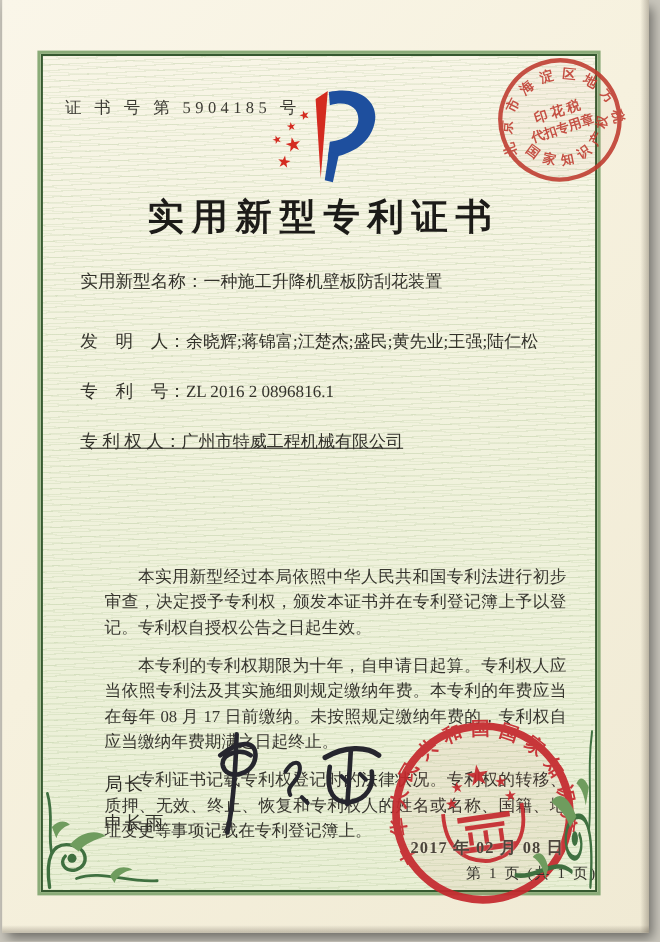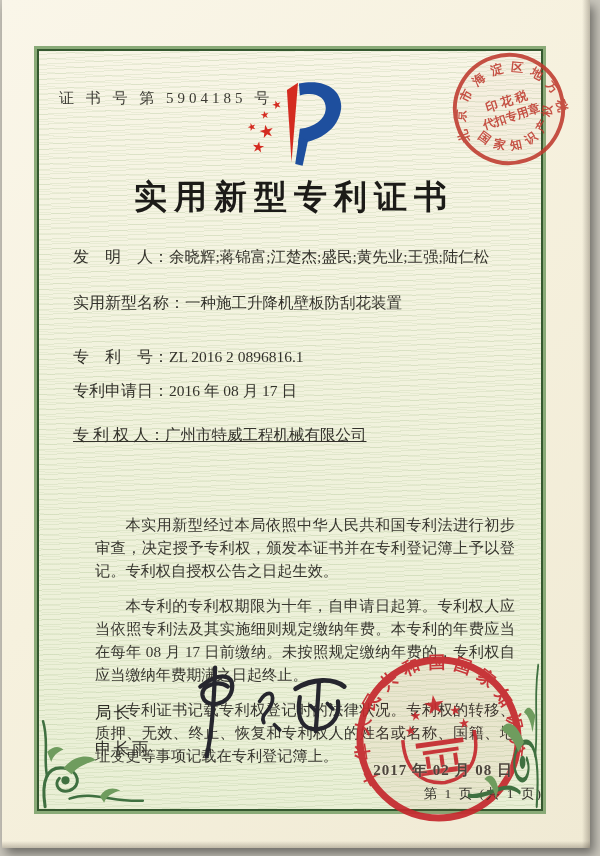--- a/index.html
+++ b/index.html
@@ -41,21 +41,21 @@
     text-align:center; font-size:33px; font-weight:bold;
     letter-spacing:7px; color:#1c1b18;
   }
 
   .fields { position:absolute; left:36px; top:198px; width:460px; }
   .field-row { font-size:16px; color:#33322b; line-height:20px; }
   .field-row .lbl { white-space:pre; }
   .field-row .val { font-size:15.5px; }
   .fr-0 { margin-bottom:34px; }
   .fr-1 { margin-bottom:26px; }
-  .fr-2 { margin-bottom:14px; }
+  .fr-2 { margin-bottom:25px; }
   .fr-3 { margin-bottom:24px; }
   .fr-4 { margin-bottom:9px;text-decoration:underline; }
 
   .body-text {
     position:absolute; left:46px; top:452px; width:444px;
     font-size:15.2px; line-height:23px; color:#37362f;
     text-align:justify;
   }
   .body-text p { text-indent:2em; margin:12px; }
 
@@ -105,31 +105,28 @@
         <use href="#star5" transform="translate(22,72) scale(0.72) rotate(8)"></use>
       </g>
       <path d="M53,10 L65,2 L58,88 Z" fill="#d42b20"></path>
       <path d="M66,3 C98,-4 116,14 111,34 C106,56 84,66 65,68 L67,52 C83,50 94,42 95,31 C96,18 84,11 67,16 Z" fill="#1e4f9e"></path>
       <path d="M66,62 L76,64 L70,92 L62,90 Z" fill="#1e4f9e"></path>
     </svg>
 
     <div class="title">实用新型专利证书</div>
 
     <div class="fields">
+      <div class="field-row fr-0">
+        <span class="lbl">实用新型名称：</span><span class="val">一种施工升降机壁板防刮花装置</span>
+      </div>
       <div class="field-row fr-1">
         <span class="lbl">发　明　人：</span><span class="val">余晓辉;蒋锦富;江楚杰;盛民;黄先业;王强;陆仁松</span>
       </div>
-      <div class="field-row fr-0">
-        <span class="lbl">实用新型名称：</span><span class="val">一种施工升降机壁板防刮花装置</span>
-      </div>
       <div class="field-row fr-2">
         <span class="lbl">专　利　号：</span><span class="val">ZL 2016 2 0896816.1</span>
-      </div>
-      <div class="field-row fr-3">
-        <span class="lbl">专利申请日：</span><span class="val">2016 年 08 月 17 日</span>
       </div>
       <div class="field-row fr-4">
         <span class="lbl">专 利 权 人：</span><span class="val">广州市特威工程机械有限公司</span>
       </div>
     </div>
 
     <div class="body-text">
       <p>本实用新型经过本局依照中华人民共和国专利法进行初步审查，决定授予专利权，颁发本证书并在专利登记簿上予以登记。专利权自授权公告之日起生效。</p>
       <p>本专利的专利权期限为十年，自申请日起算。专利权人应当依照专利法及其实施细则规定缴纳年费。本专利的年费应当在每年 08 月 17 日前缴纳。未按照规定缴纳年费的，专利权自应当缴纳年费期满之日起终止。</p>
       <p>专利证书记载专利权登记时的法律状况。专利权的转移、质押、无效、终止、恢复和专利权人的姓名或名称、国籍、地址变更等事项记载在专利登记簿上。</p>

